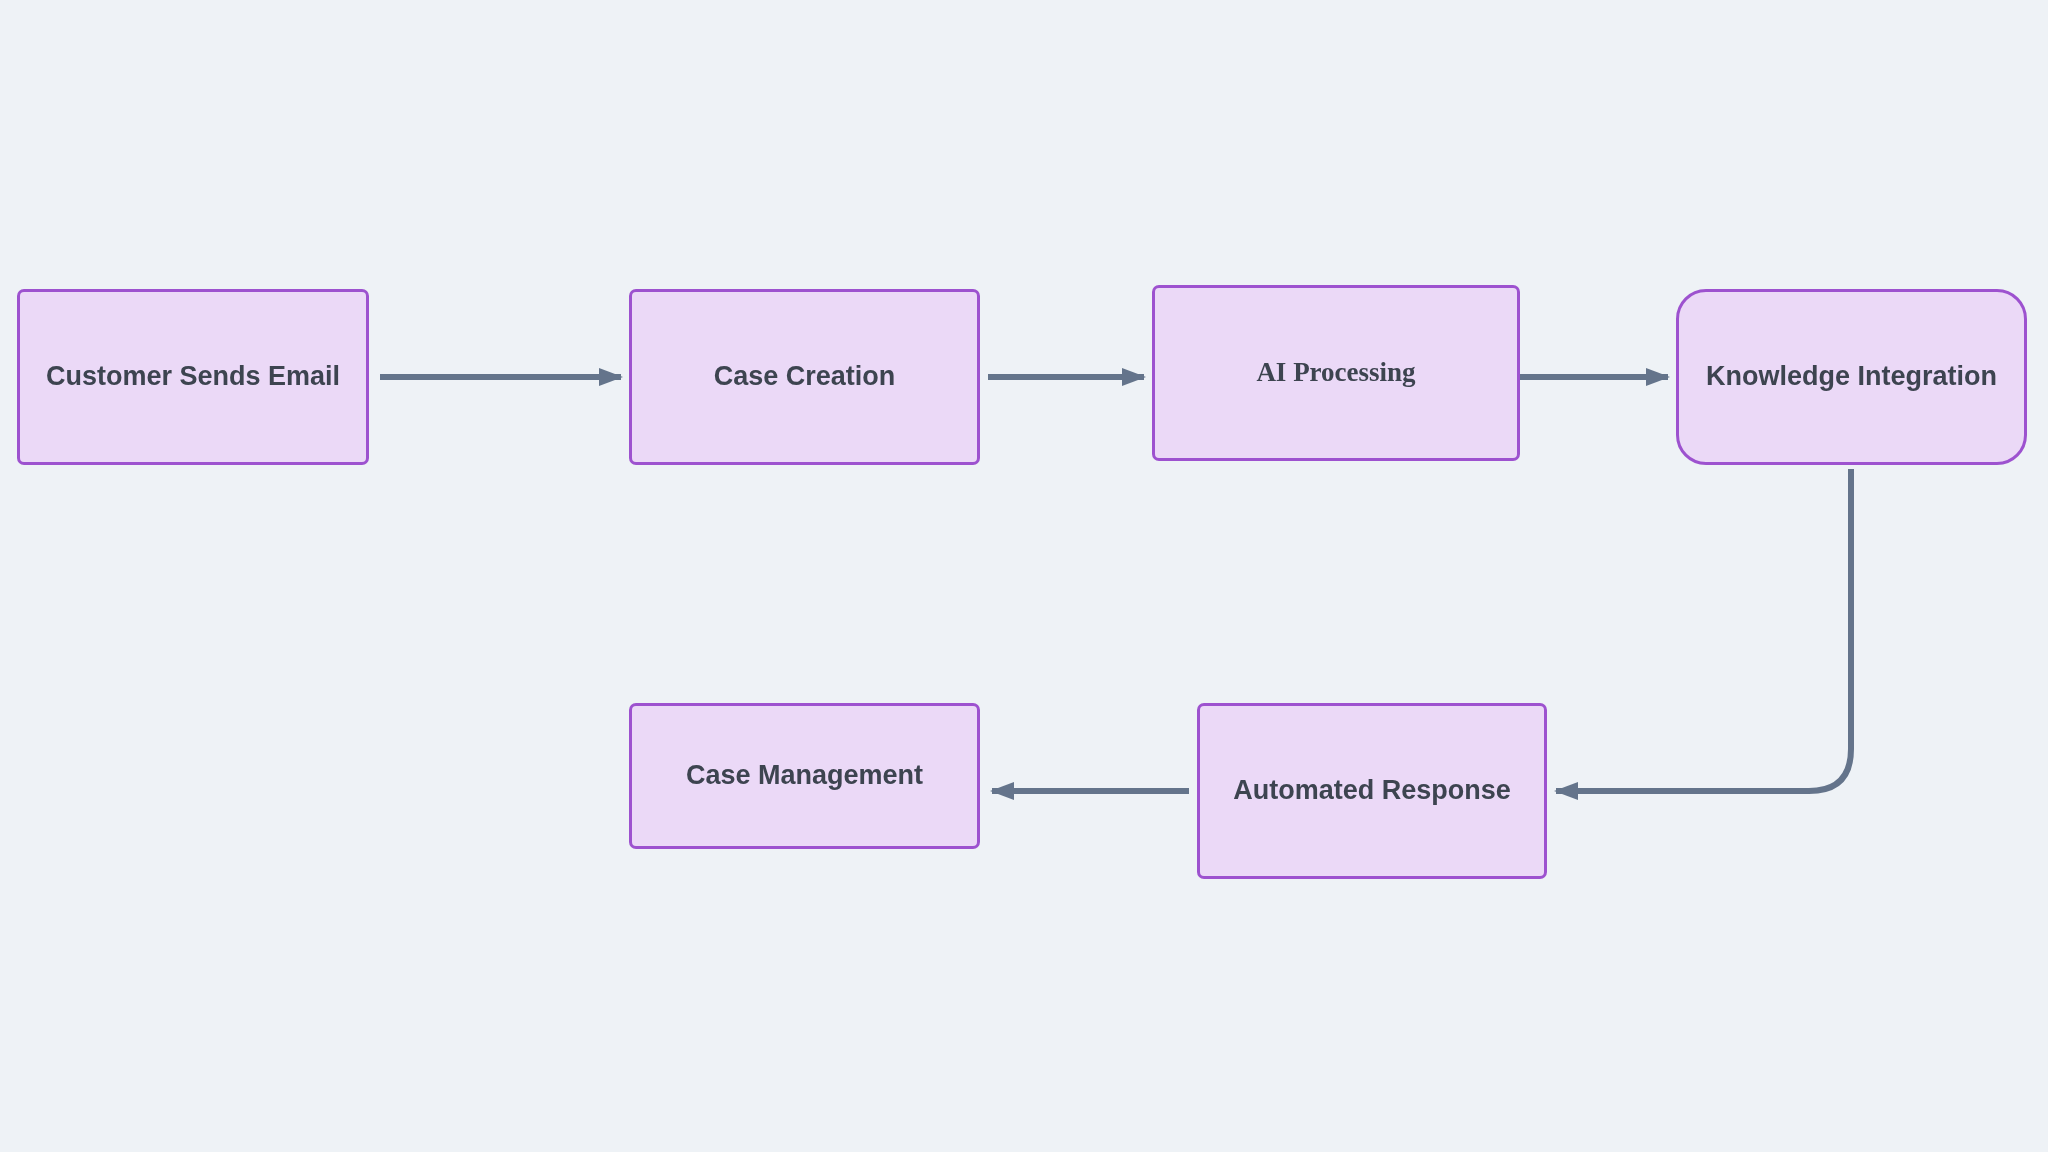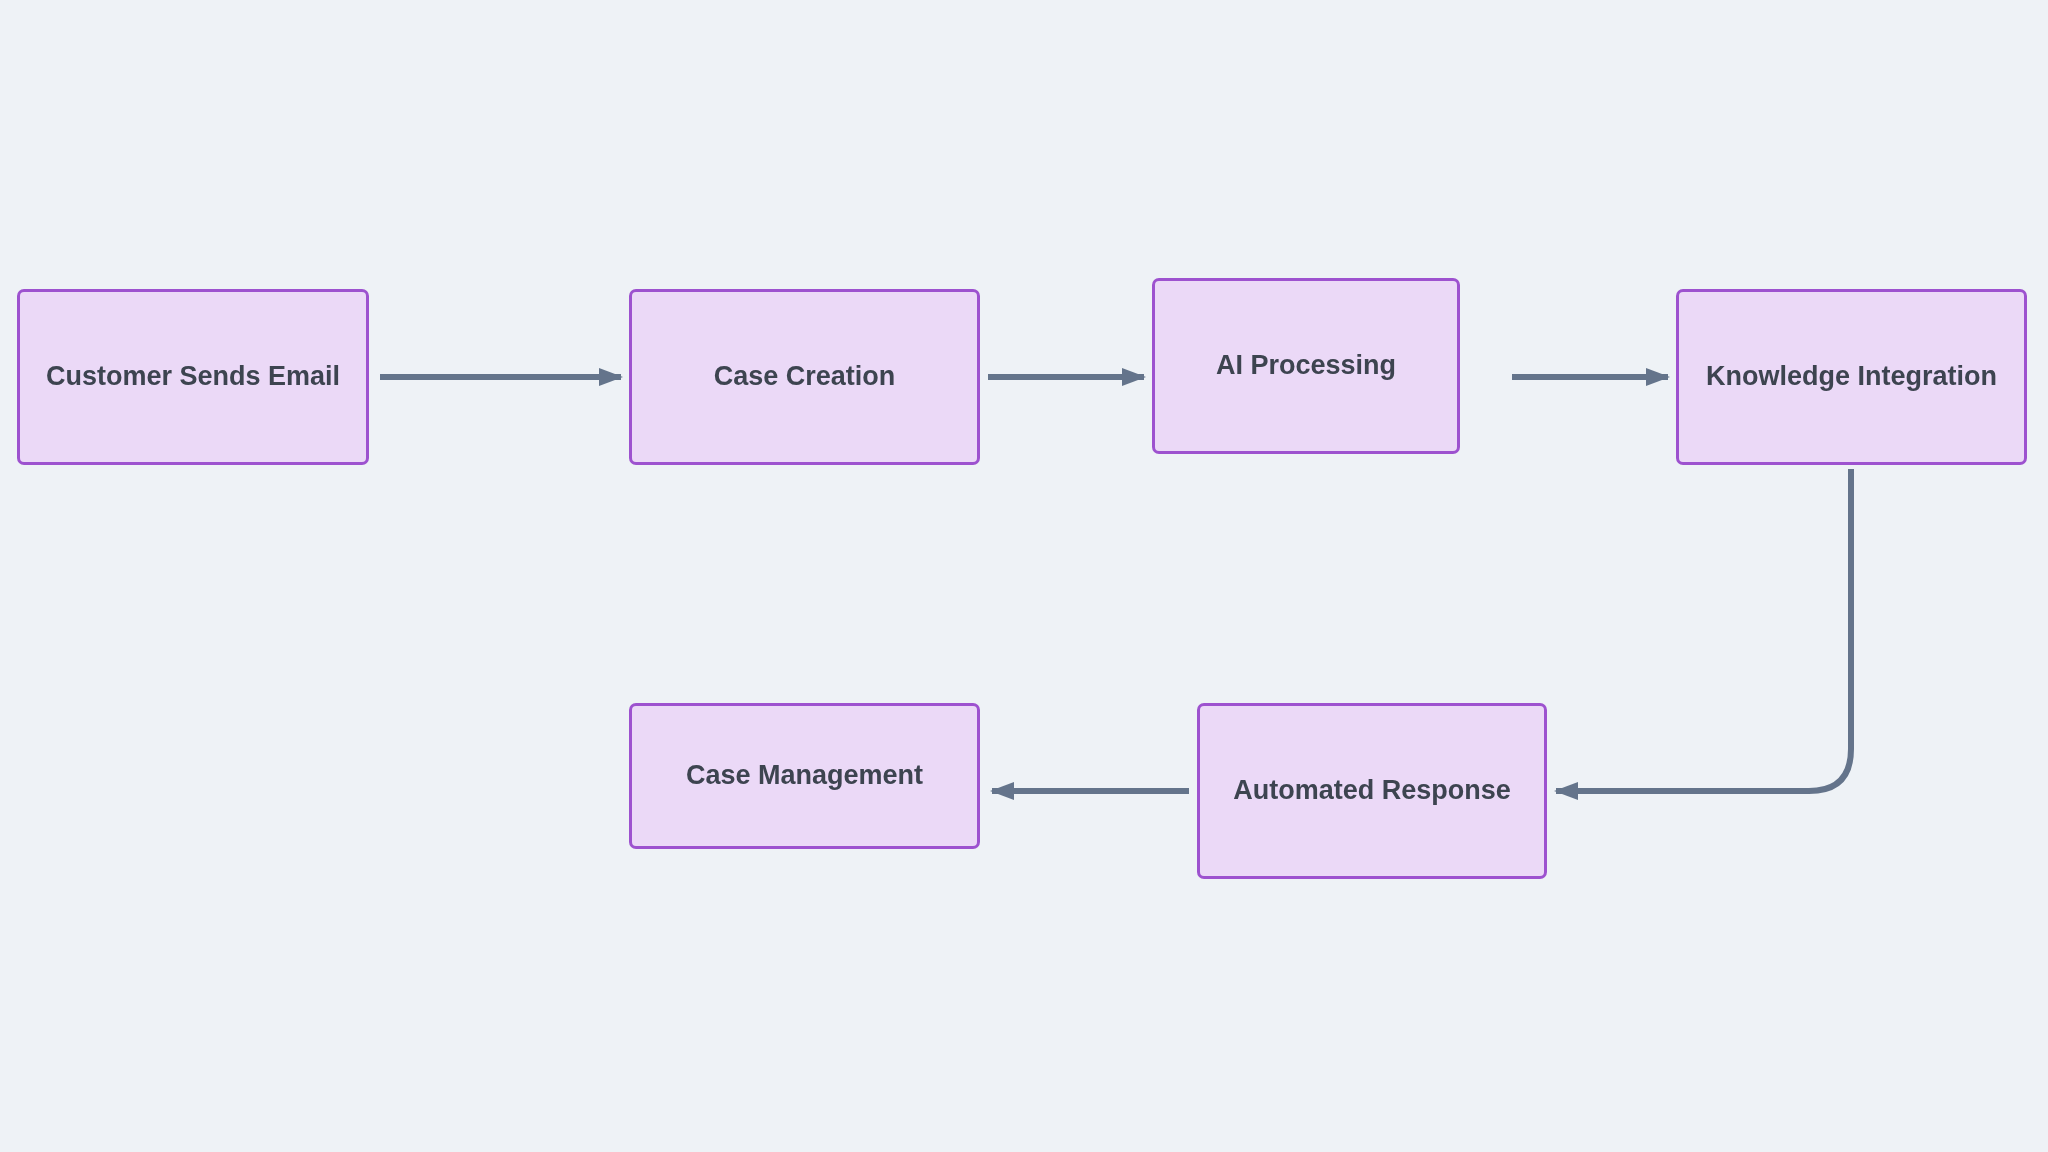--- a/index.html
+++ b/index.html
@@ -75,25 +75,25 @@
   </svg>
 
   <div class="node" style="left:17px;  top:289px; width:352px; height:176px; padding:0 19px;">
     <span>Customer Sends Email</span>
   </div>
 
   <div class="node" style="left:629px; top:289px; width:351px; height:176px;">
     <span>Case Creation</span>
   </div>
 
-  <div class="node" style="left:1152px; top:278px; width:308px; height:176px;">
+  <div class="node" style="left:1152px; top:285px; width:368px; height:176px;font-family:Liberation Serif, serif;">
     <span>AI Processing</span>
   </div>
 
-  <div class="node" style="left:1676px; top:289px; width:351px; height:176px; padding:0 26px;">
+  <div class="node" style="left:1676px; top:289px; width:351px; height:176px; padding:0 26px;border-radius:30px;">
     <span>Knowledge Integration</span>
   </div>
 
   <div class="node" style="left:629px; top:703px; width:351px; height:146px;">
     <span>Case Management</span>
   </div>
 
   <div class="node" style="left:1197px; top:703px; width:350px; height:176px; padding:8px 20px;">
     <span>Automated Response</span>
   </div>

